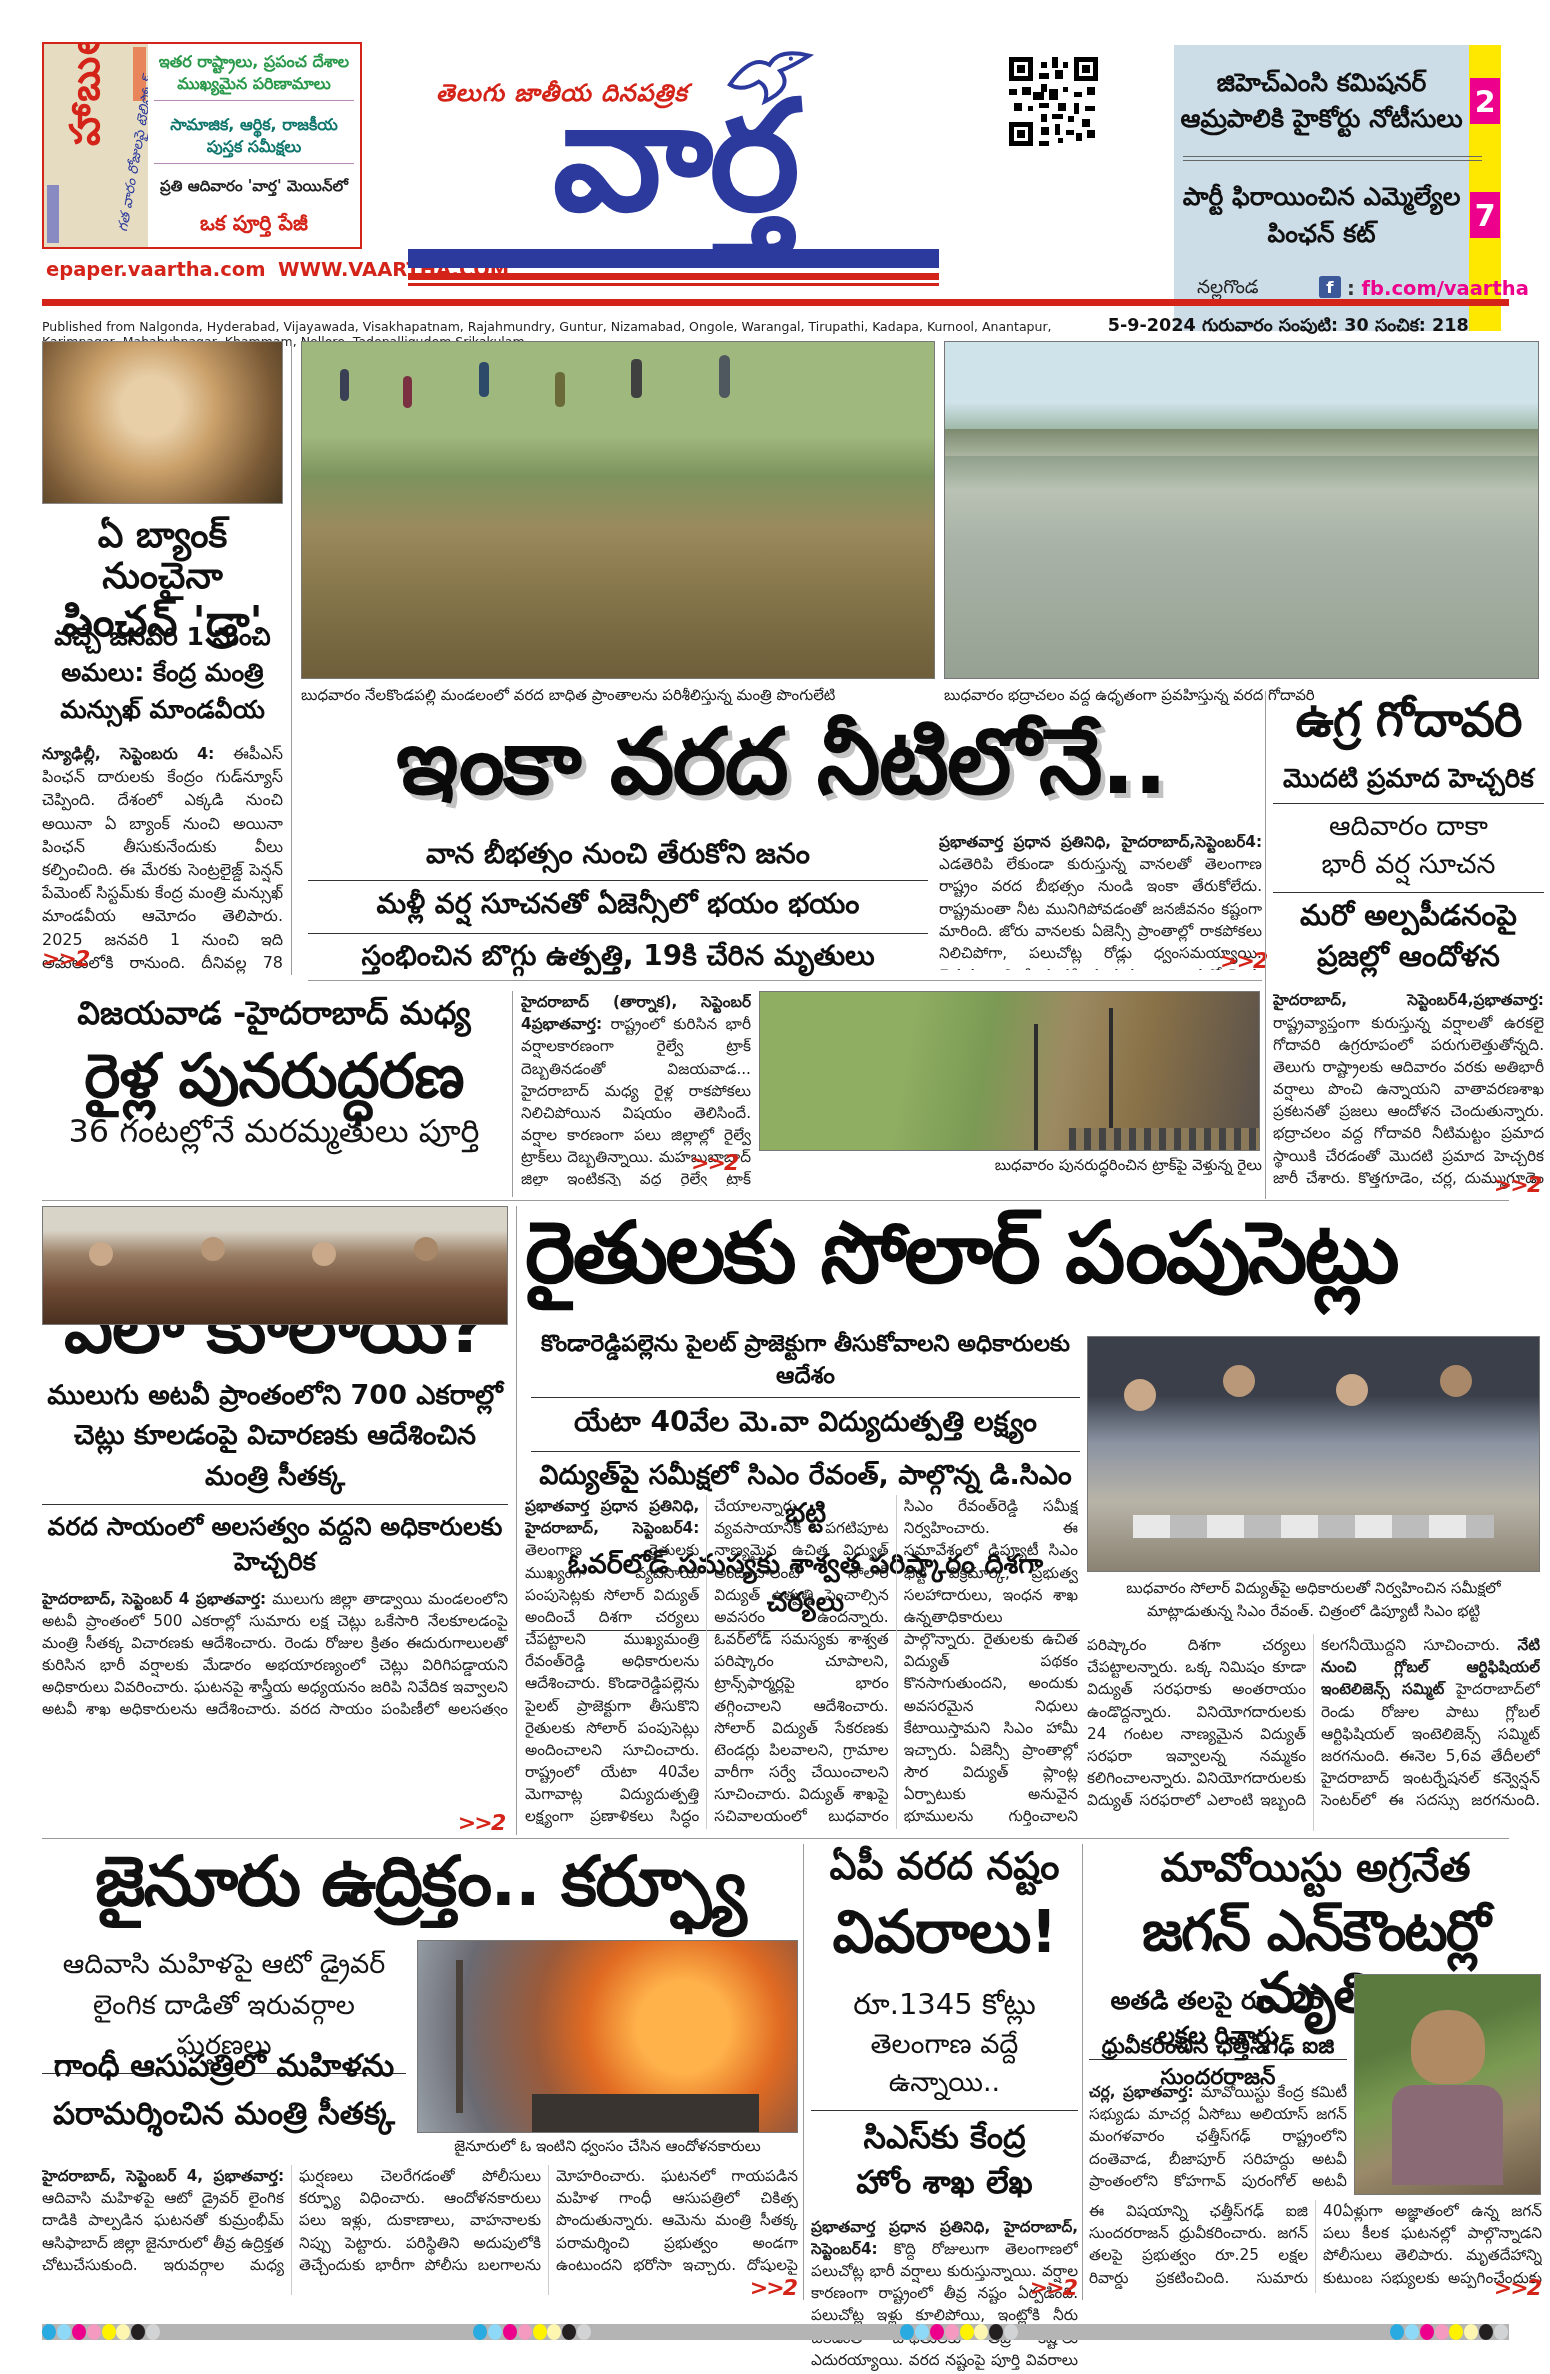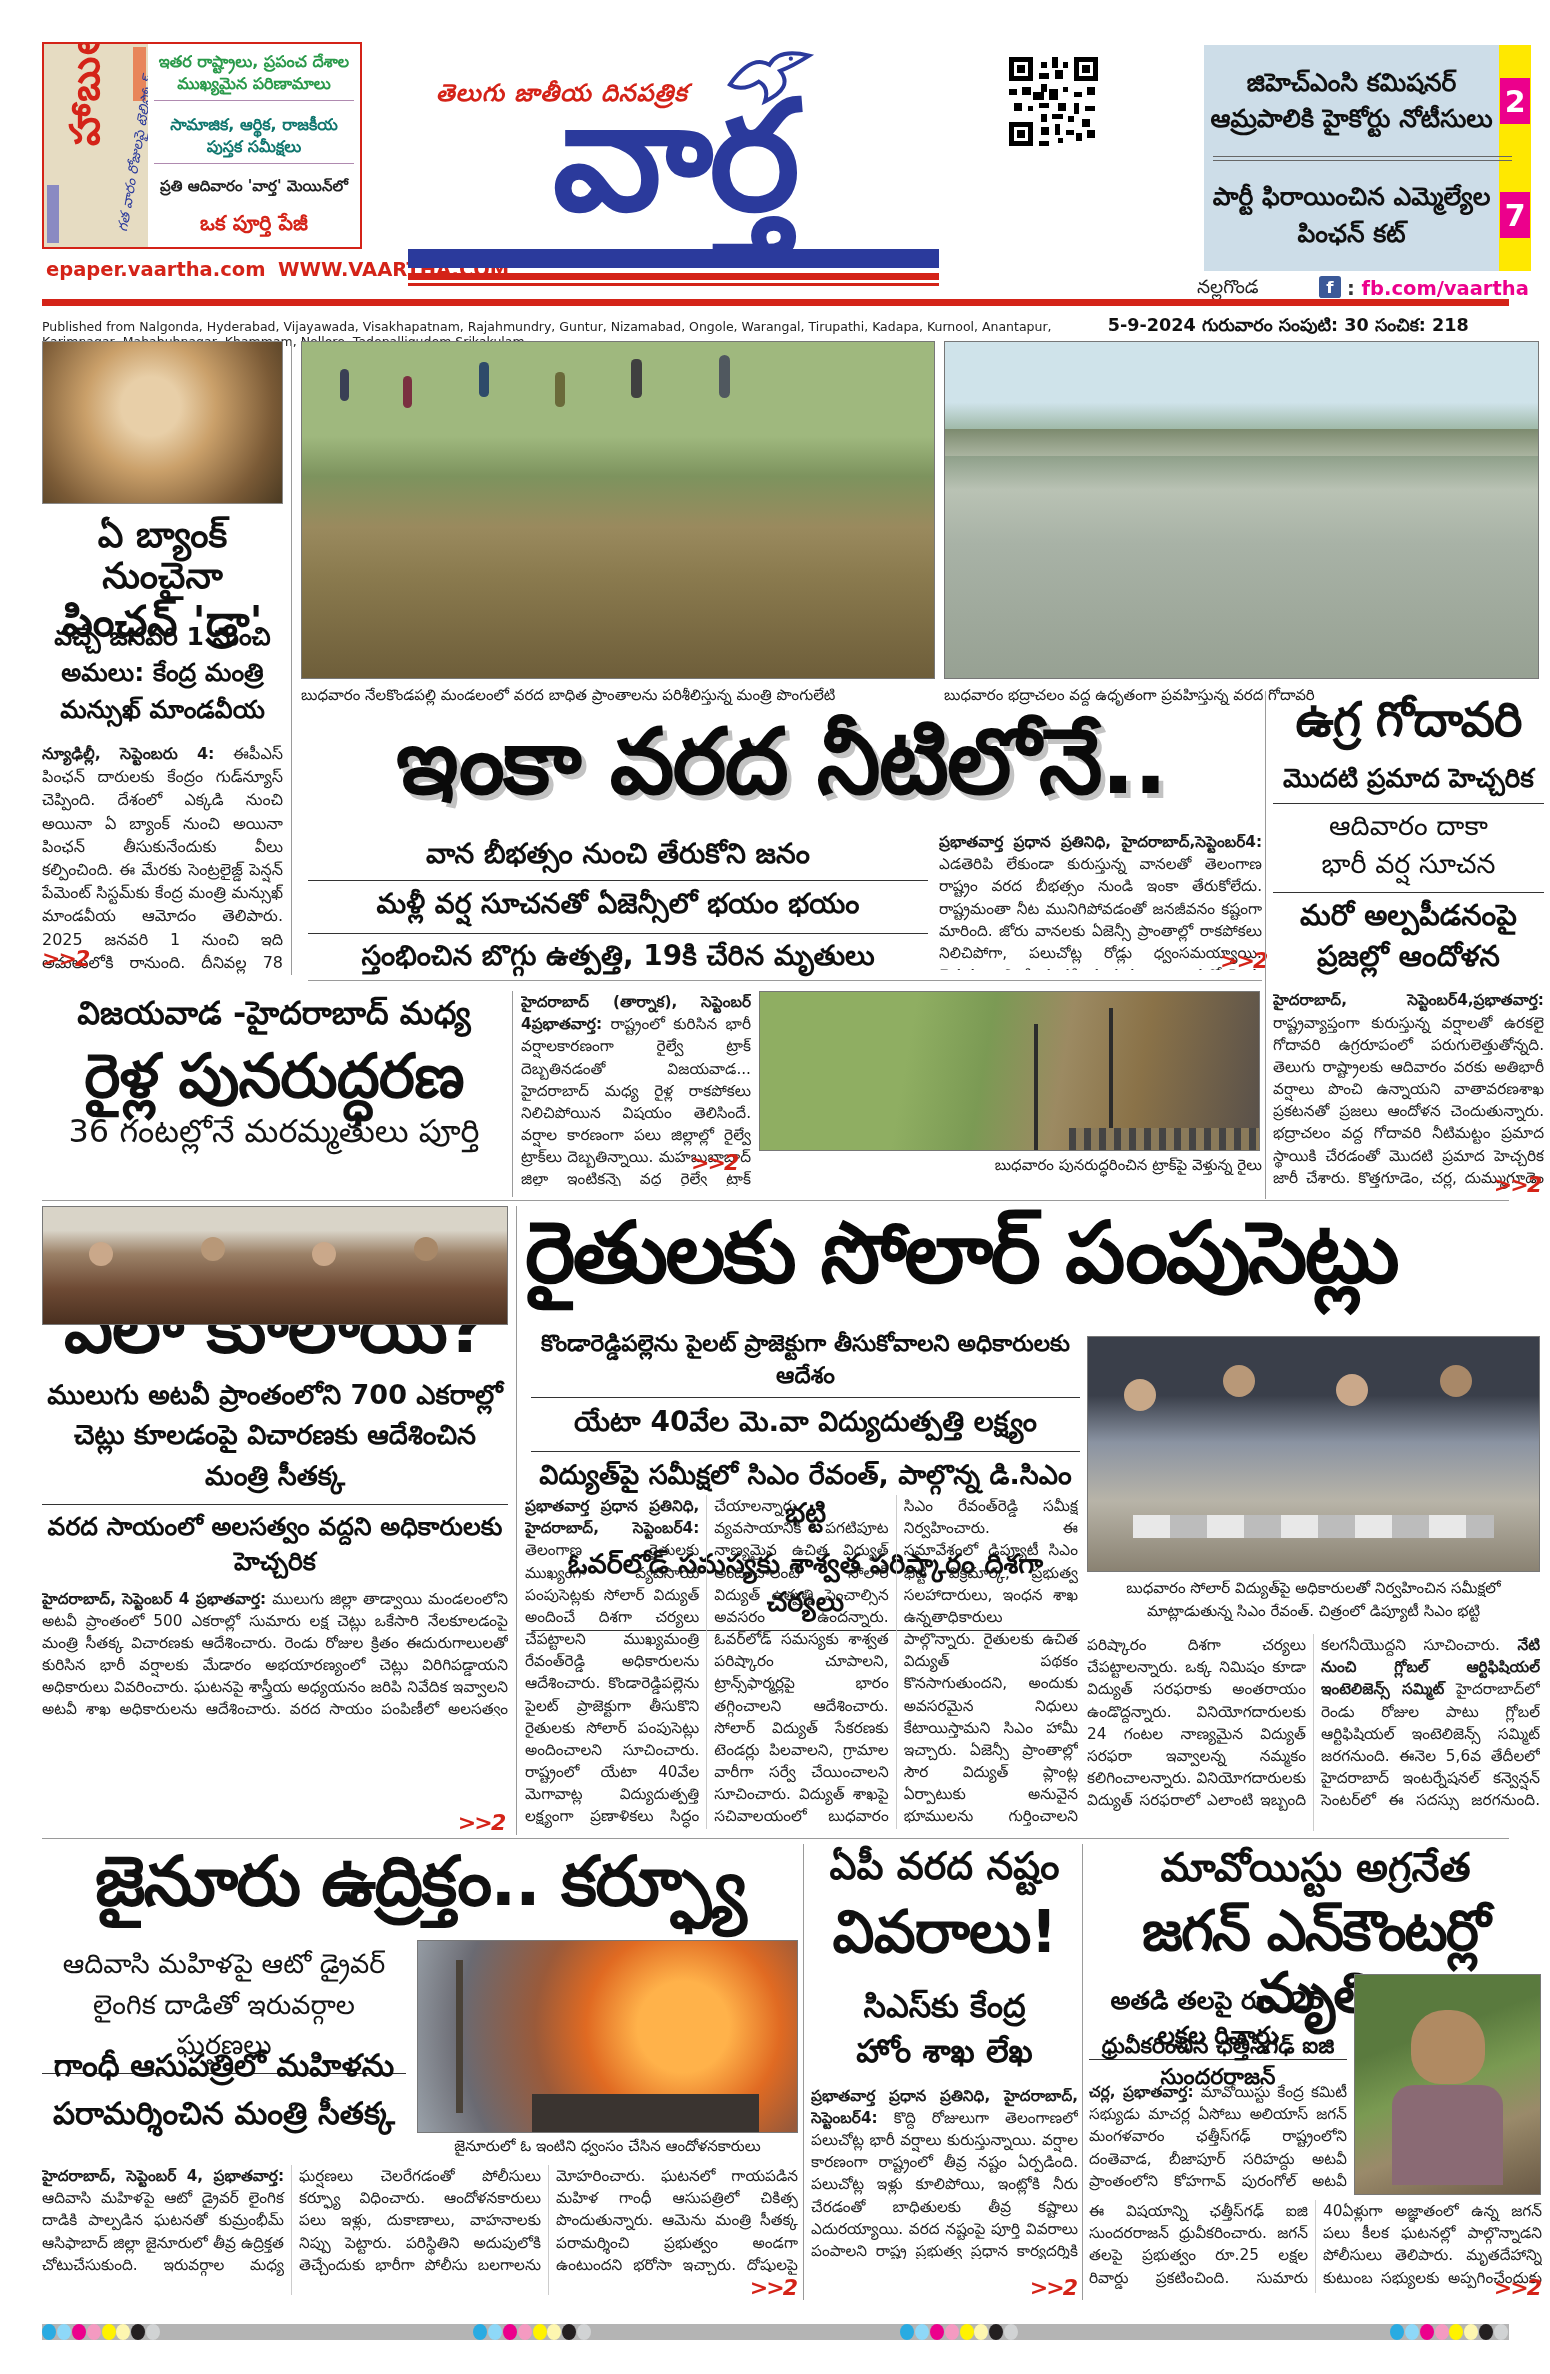--- a/index.html
+++ b/index.html
@@ -106,21 +106,21 @@
           <rect x="17" y="25" width="2" height="4"></rect>
             <rect x="21" y="27" width="3" height="2"></rect>
             <rect x="25" y="28" width="2" height="3"></rect>
           <rect x="29" y="27" width="3" height="3"></rect>
             <rect x="11" y="31" width="4" height="2"></rect>
             <rect x="18" y="30" width="2" height="2"></rect>
         </g>
       </svg>
     </div>
 
-    <div class="abs" style="left:1204px;top:45px;width:327px;height:226px;background:#cddde8">
+    <div class="abs" style="left:1174px;top:45px;width:327px;height:286px;background:#cddde8">
       <div class="abs" style="right:0;top:0;width:32px;height:100%;background:#ffe800"></div>
       <div class="abs" style="left:5.6px;top:7.4px;width:284px;height:98px;display:flex;align-items:center">
         <div class="ctr bold" style="width:100%;font-size:25px;line-height:1.45;color:#101010">జిహెచ్ఎంసి కమిషనర్ ఆమ్రపాలికి హైకోర్టు నోటీసులు</div>
       </div>
       <div class="abs" style="left:9.3px;top:111px;width:299px;height:4.6px;border-top:1.9px solid #666;border-bottom:1.9px solid #666"></div>
       <div class="abs" style="left:5.6px;top:121px;width:284px;height:98px;display:flex;align-items:center">
         <div class="ctr bold" style="width:100%;font-size:25px;line-height:1.5;color:#101010">పార్టీ ఫిరాయించిన ఎమ్మెల్యేల పింఛన్ కట్</div>
       </div>
       <div class="abs" style="right:0.9px;top:33px;width:30px;height:46px;background:#ec008c;color:#fff;font-weight:bold;font-size:30px;display:flex;align-items:center;justify-content:center">2</div>
       <div class="abs" style="right:0.9px;top:147px;width:30px;height:46px;background:#ec008c;color:#fff;font-weight:bold;font-size:30px;display:flex;align-items:center;justify-content:center">7</div>
@@ -283,20 +283,24 @@
       <span class="dateline">హైదరాబాద్, సెప్టెంబర్ 4, ప్రభాతవార్త:</span>
       <span>ఆదివాసి మహిళపై ఆటో డ్రైవర్ లైంగిక దాడికి పాల్పడిన ఘటనతో కుమ్రంభీమ్ ఆసిఫాబాద్ జిల్లా జైనూరులో తీవ్ర ఉద్రిక్తత చోటుచేసుకుంది. ఇరువర్గాల మధ్య ఘర్షణలు చెలరేగడంతో పోలీసులు కర్ఫ్యూ విధించారు. ఆందోళనకారులు పలు ఇళ్లు, దుకాణాలు, వాహనాలకు నిప్పు పెట్టారు. పరిస్థితిని అదుపులోకి తెచ్చేందుకు భారీగా పోలీసు బలగాలను మోహరించారు. ఘటనలో గాయపడిన మహిళ గాంధీ ఆసుపత్రిలో చికిత్స పొందుతున్నారు. ఆమెను మంత్రి సీతక్క పరామర్శించి ప్రభుత్వం అండగా ఉంటుందని భరోసా ఇచ్చారు. దోషులపై కఠిన చర్యలు తీసుకుంటామని చెప్పారు. జైనూరు పట్టణంలో ఇంటర్నెట్ సేవలను తాత్కాలికంగా నిలిపివేశారు. అనుమానితులను అదుపులోకి తీసుకుని విచారిస్తున్నారు. ప్రజలు శాంతియుతంగా ఉండాలని, వదంతులు నమ్మొద్దని ఎస్పీ విజ్ఞప్తి చేశారు.</span>
     </div>
     <div class="abs jump" style="right:1.9px;bottom:0">&gt;&gt;2</div>
   </div>
   <div class="grule" style="left:803px;top:1844px;width:0.9px;height:456px"></div>
 
   <div class="abs ctr" style="left:811px;top:1844px;width:267px;height:456px">
     <div class="bold" style="font-size:38px">ఏపీ వరద నష్టం</div>
     <div class="bold" style="font-size:59px;letter-spacing:-0.9px">వివరాలు!</div>
+    <div style="padding:7.4px 0 5.6px;border-bottom:1.9px solid #333">
+      <div style="font-size:29px">రూ.1345 కోట్లు</div>
+      <div style="font-size:27px">తెలంగాణ వద్దే ఉన్నాయి..</div>
+    </div>
     <div class="subline" style="padding:7.4px 0">
       <div style="font-size:32px">సిఎస్‌కు కేంద్ర</div>
       <div style="font-size:32px">హోం శాఖ లేఖ</div>
     </div>
     <div class="body-txt" style="height:174px;font-size:15.3px;text-align:justify">
       <span class="dateline">ప్రభాతవార్త ప్రధాన ప్రతినిధి, హైదరాబాద్, సెప్టెంబర్4:</span>
       <span>కొద్ది రోజులుగా తెలంగాణలో పలుచోట్ల భారీ వర్షాలు కురుస్తున్నాయి. వర్షాల కారణంగా రాష్ట్రంలో తీవ్ర నష్టం ఏర్పడింది. పలుచోట్ల ఇళ్లు కూలిపోయి, ఇంట్లోకి నీరు చేరడంతో బాధితులకు తీవ్ర కష్టాలు ఎదురయ్యాయి. వరద నష్టంపై పూర్తి వివరాలు పంపాలని రాష్ట్ర ప్రభుత్వ ప్రధాన కార్యదర్శికి కేంద్ర హోం శాఖ లేఖ రాసింది. ఉమ్మడి రాష్ట్రానికి సంబంధించిన విపత్తు నిధుల్లో రూ.1345 కోట్లు తెలంగాణ వద్దే ఉన్నాయని అందులో పేర్కొంది. ఏపీ వరద నష్టం వివరాలను కూడా పంపాలని కోరింది. కేంద్ర బృందం త్వరలో వరద ప్రాంతాల్లో పర్యటించనుంది.</span>
     </div>
     <div class="abs jump" style="right:1.9px;bottom:0">&gt;&gt;2</div>
   </div>

